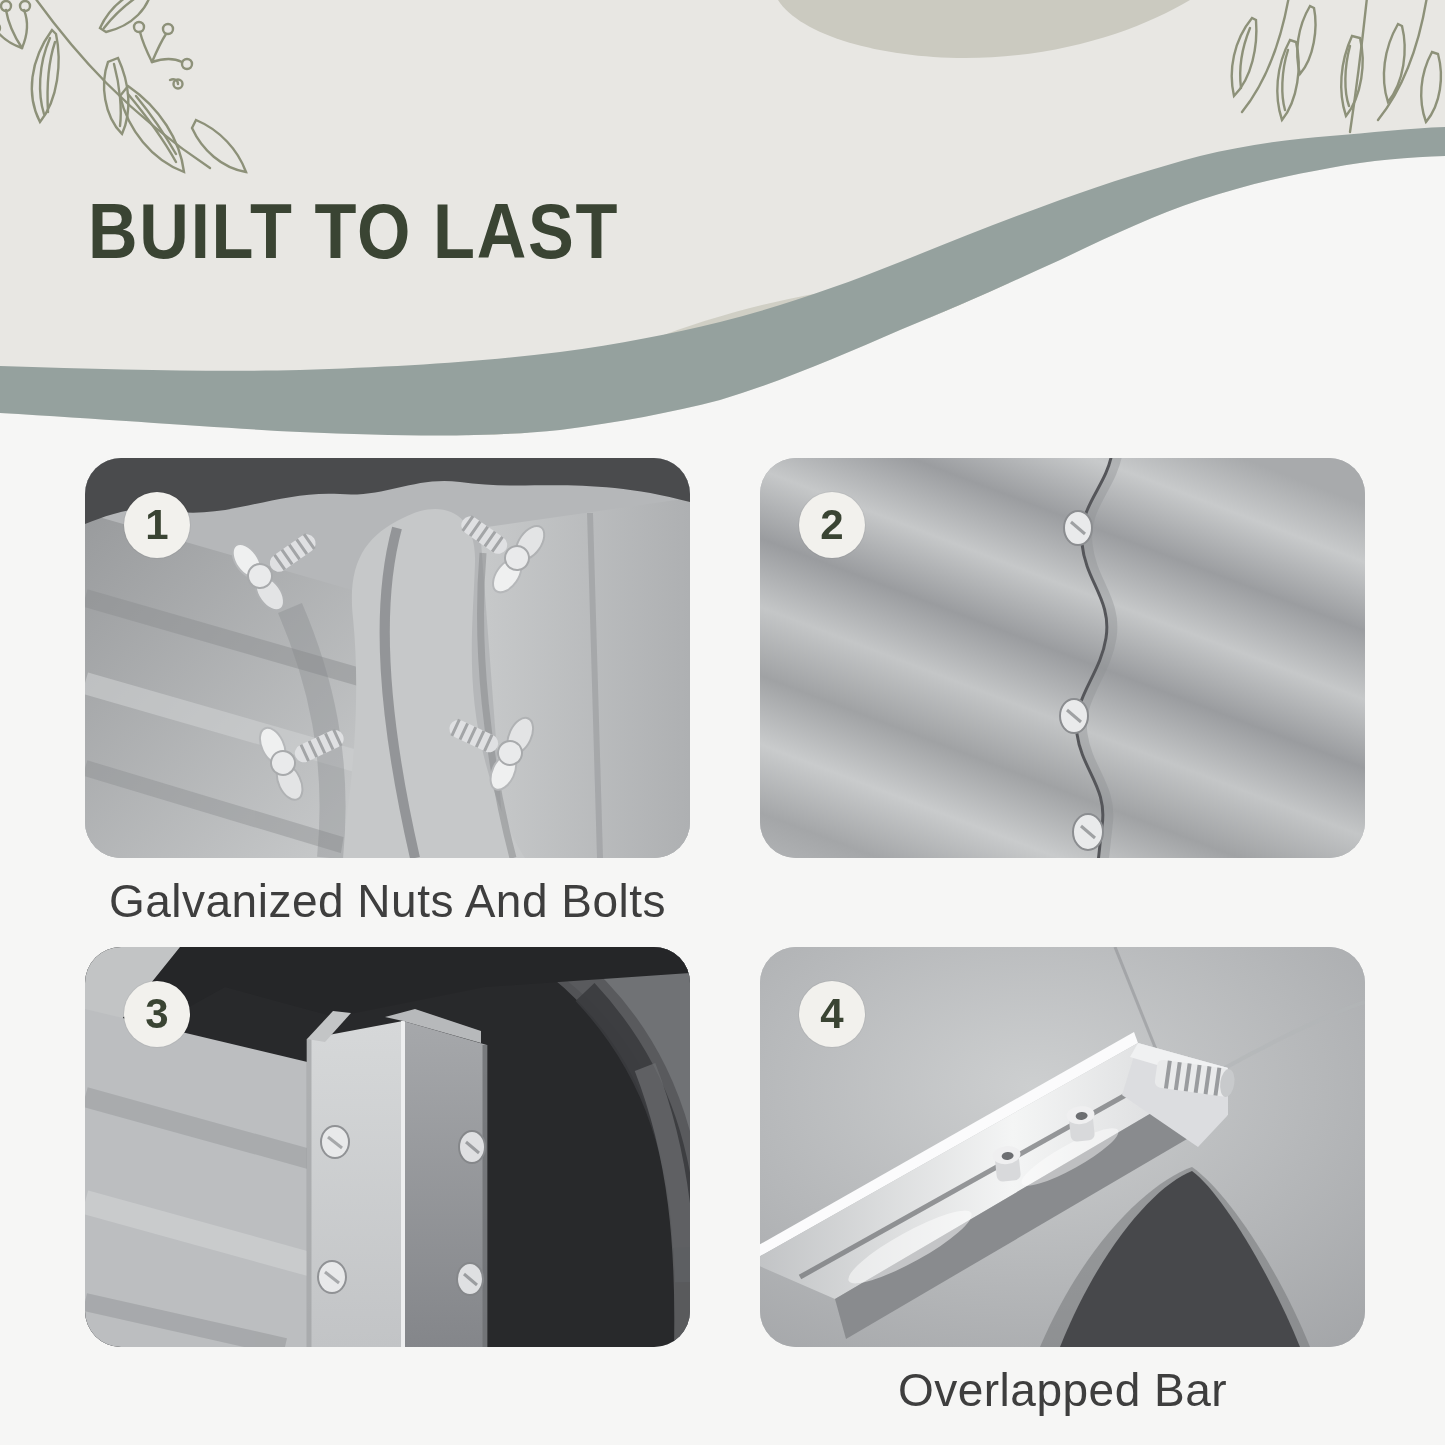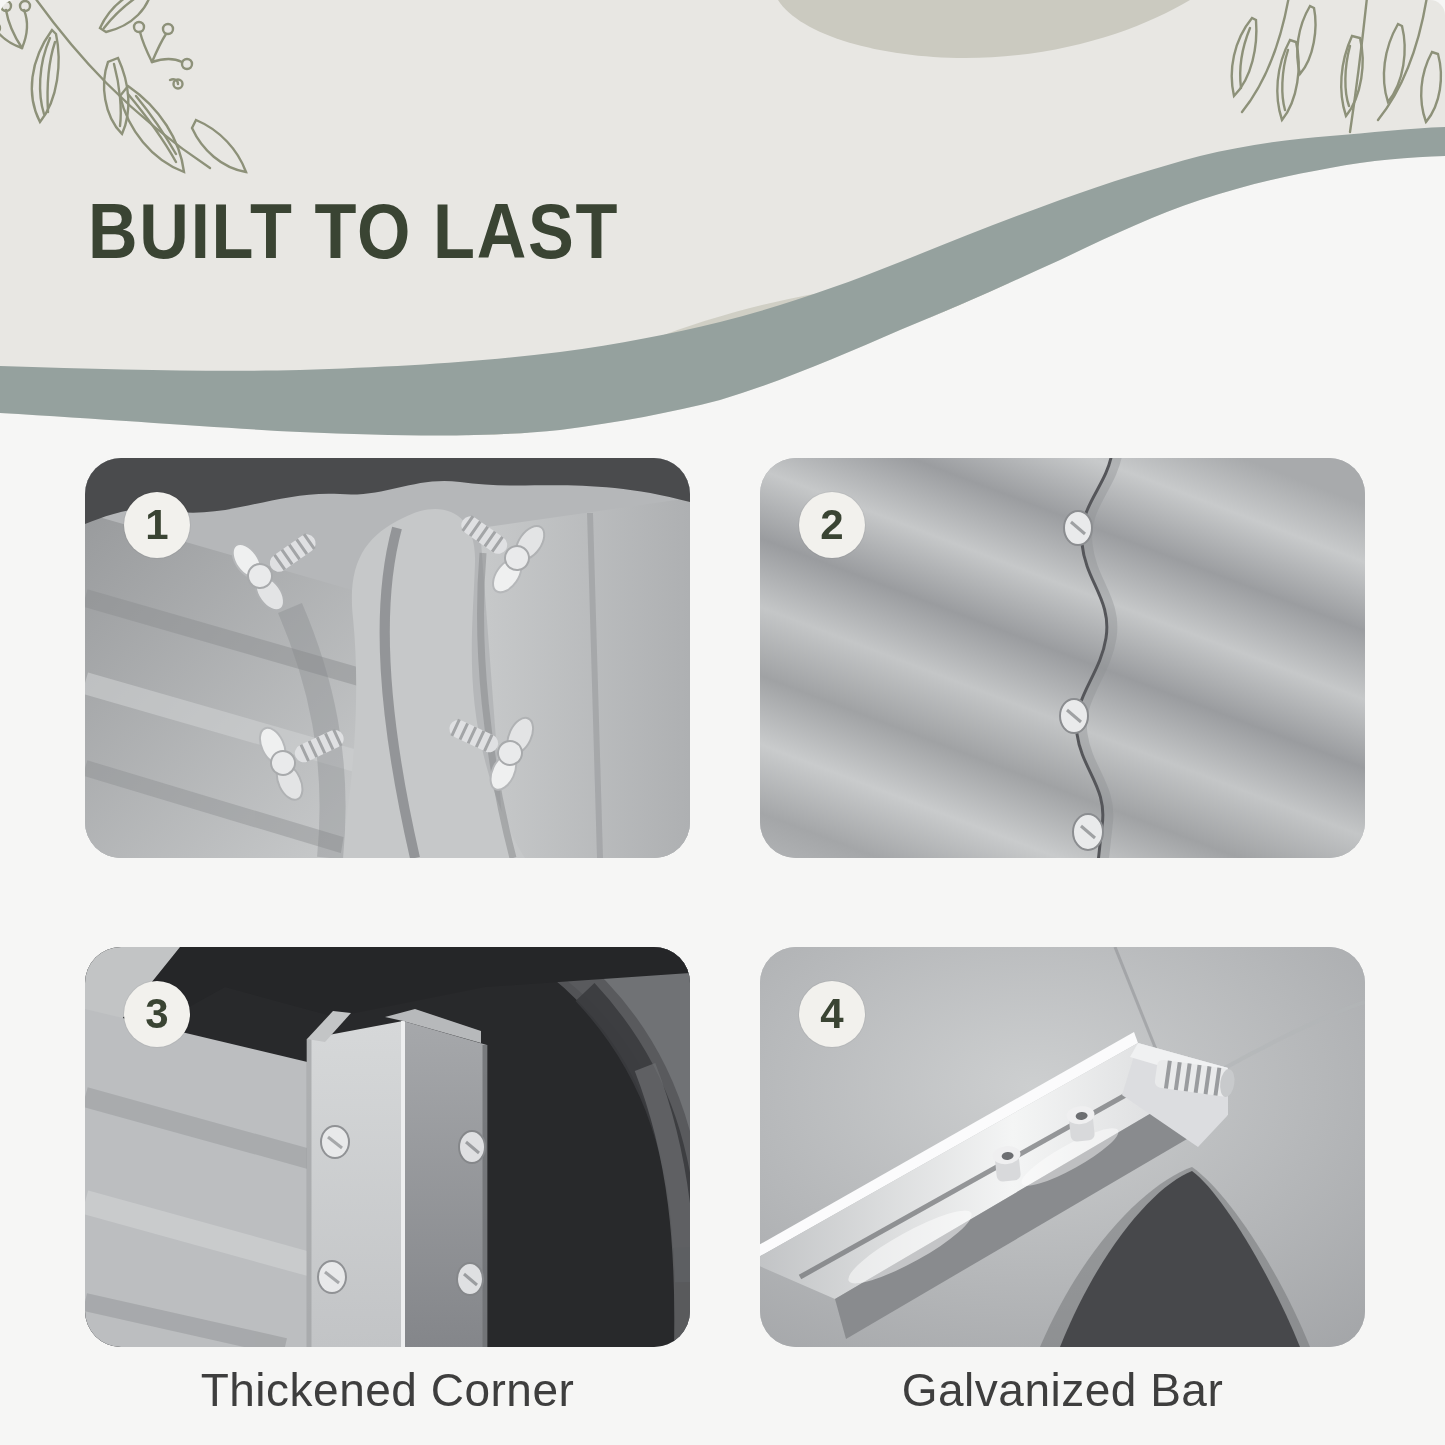--- a/index.html
+++ b/index.html
@@ -1,17 +1,17 @@
 <!DOCTYPE html>
 <html><head>
 <meta charset="utf-8">
 <style>
   html,body{margin:0;padding:0;background:#f6f6f5;}
   .page{position:relative;width:1445px;height:1445px;background:#f6f6f5;overflow:hidden;
-        font-family:"Liberation Sans",sans-serif;border-radius:15px;}
+        font-family:"Liberation Sans",sans-serif;}
   .hero{position:absolute;top:0;left:0;width:1445px;height:470px;display:block;}
   .title{position:absolute;left:88px;top:186px;margin:0;font-size:78px;font-weight:bold;
          letter-spacing:2px;color:#3a4433;transform:scaleX(.88);transform-origin:left top;
          white-space:nowrap;}
   .card{position:absolute;width:605px;}
   #card-1{left:85px;top:458px}
   #card-2{left:760px;top:458px}
   #card-3{left:85px;top:947px}
   #card-4{left:760px;top:947px}
   .photo{position:relative;width:605px;height:400px;border-radius:36px;overflow:hidden;background:#b5b7b9;}
@@ -128,20 +128,21 @@
         <path d="M0,0 H605 V44 C500,16 440,34 375,24 C330,18 300,40 255,36 C190,32 140,64 80,52 C50,46 20,58 0,66 Z" fill="#4a4b4d"></path>
         <use href="#p1wn" transform="translate(175,118) rotate(-35)"></use>
         <use href="#p1wn" transform="translate(432,100) rotate(215)"></use>
         <use href="#p1wn" transform="translate(198,305) rotate(-25)"></use>
         <use href="#p1wn" transform="translate(425,295) rotate(205)"></use>
       </svg>
       <div class="badge">
         <span>1</span>
       </div>
     </div>
+    <figcaption class="caption">Galvanized Nuts And Bolts</figcaption>
   </figure>
 
   <figure class="card" id="card-2" style="margin:0">
     <div class="photo">
       <svg viewBox="0 0 605 400" preserveAspectRatio="none">
         <defs>
           <linearGradient id="p2g" gradientUnits="userSpaceOnUse" x1="350" y1="-50" x2="160" y2="450">
             <stop offset="0" stop-color="#a8aaac"></stop>
             <stop offset="0.10" stop-color="#c8cacb"></stop>
             <stop offset="0.22" stop-color="#9b9da0"></stop>
@@ -212,21 +213,20 @@
           <ellipse cx="387" cy="200" rx="13" ry="16" fill="#dfe0e2" stroke="#85878a" stroke-width="2"></ellipse>
           <path d="M381,195 L394,206" stroke="#9b9da0" stroke-width="3"></path>
           <ellipse cx="385" cy="332" rx="13" ry="16" fill="#dfe0e2" stroke="#85878a" stroke-width="2"></ellipse>
           <path d="M379,327 L392,338" stroke="#9b9da0" stroke-width="3"></path>
         </g>
       </svg>
       <div class="badge">
         <span>3</span>
       </div>
     </div>
-    <figcaption class="caption">Thickened Corner</figcaption>
   </figure>
 
   <figure class="card" id="card-4" style="margin:0">
     <div class="photo">
       <svg viewBox="0 0 605 400" preserveAspectRatio="none">
         <defs>
           <radialGradient id="p4g" cx="0.45" cy="0.35" r="0.95">
             <stop offset="0" stop-color="#cdcfd0"></stop>
               <stop offset="1" stop-color="#9ea0a3"></stop>
           </radialGradient>
@@ -262,16 +262,16 @@
         <g transform="translate(322,182) rotate(-6)">
           <rect x="-12" y="-14" width="24" height="26" rx="6" fill="#d8d9db"></rect>
           <ellipse cx="0" cy="-14" rx="14" ry="9" fill="#efeff0"></ellipse>
           <ellipse cx="1" cy="-13" rx="6" ry="4" fill="#6c6e71"></ellipse>
         </g>
       </svg>
       <div class="badge">
         <span>4</span>
       </div>
     </div>
-    <figcaption class="caption">Galvanized Bar</figcaption>
+    <figcaption class="caption">Overlapped Bar</figcaption>
   </figure>
 
 </div>
 
 </body></html>

